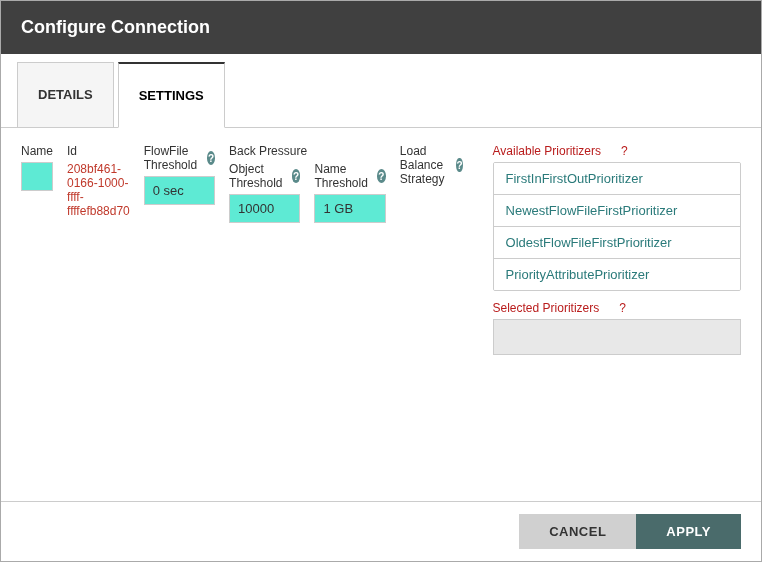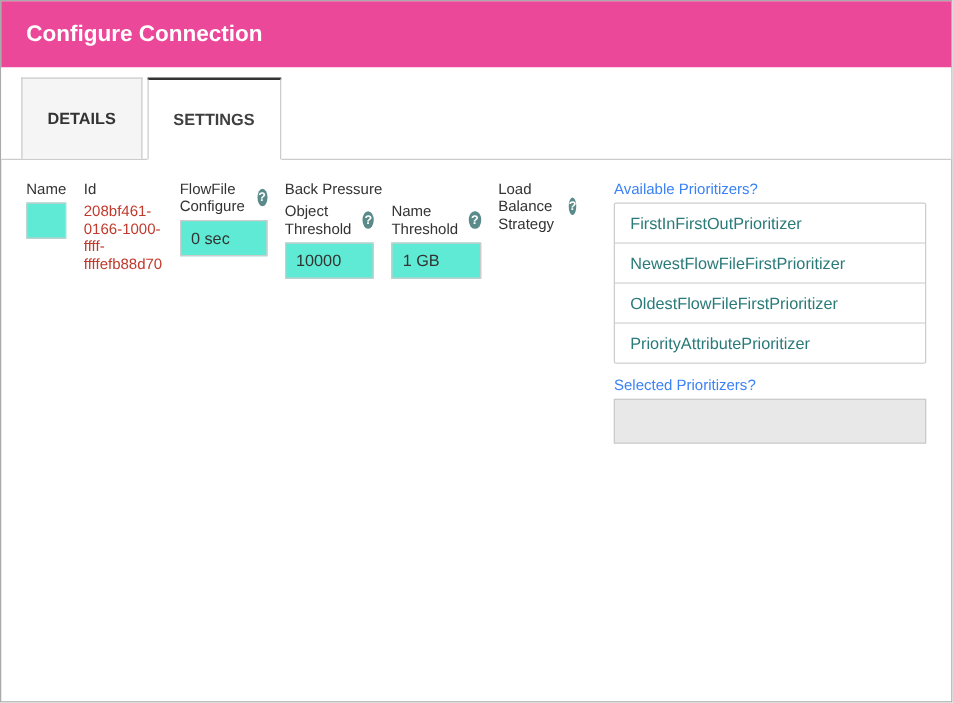--- a/index.html
+++ b/index.html
@@ -16,21 +16,21 @@
     }
     .dialog {
       width: 762px;
       height: 562px;
       background: #fff;
       display: flex;
       flex-direction: column;
       border: 1px solid #aaa;
     }
     .dialog-header {
-      background: #ec4899;
+      background: #404040;
       color: #fff;
       padding: 16px 20px;
       font-size: 18px;
       font-weight: bold;
     }
     .tabs {
       display: flex;
       border-bottom: 1px solid #ccc;
       background: #fff;
       padding-left: 16px;
@@ -43,21 +43,21 @@
       font-weight: bold;
       color: #333;
       border: 1px solid #ccc;
       border-bottom: none;
       background: #f5f5f5;
       margin-right: 4px;
     }
     .tab.active {
       background: #fff;
       border-top: 2px solid #333;
-      color: #404040;
+      color: #000000;
       border-bottom: 1px solid #fff;
       margin-bottom: -1px;
     }
     .dialog-body {
       flex: 1;
       padding: 16px 20px;
       display: flex;
       gap: 30px;
       overflow: auto;
     }
@@ -133,23 +133,23 @@
       position: absolute;
       right: 8px;
       top: 50%;
       transform: translateY(-50%);
       pointer-events: none;
       color: #5a8a8a;
       font-size: 14px;
     }
     .section-label {
       font-size: 12px;
-      color: #3b82f6;
-      display: flex;
-      gap: 0;
+      color: #b91c1c;
+      display: flex;
+      gap: 20px;
       margin-bottom: 4px;
     }
     .prioritizer-list {
       border: 1px solid #ccc;
       border-radius: 2px;
       overflow: hidden;
     }
     .prioritizer-item {
       padding: 8px 12px;
       border-bottom: 1px solid #ccc;
@@ -230,21 +230,21 @@
 
       <div class="field-group">
         <div class="field-label">
           <span>Id</span>
         </div>
         <div class="id-value">208bf461-0166-1000-ffff-ffffefb88d70</div>
       </div>
 
       <div class="field-group">
         <div class="field-label">
-          <span>FlowFile Configure</span>
+          <span>FlowFile Threshold</span>
           <span class="help-icon">?</span>
         </div>
         <input class="text-input" type="text" value="0 sec" style="">
       </div>
 
       <div class="field-group">
         <div class="field-label">
           <span>Back Pressure</span>
         </div>
         <div class="two-col">
@@ -303,13 +303,17 @@
           <span class="help-icon">?</span>
         </div>
         <div class="selected-prioritizers-box">
           <span></span>
         </div>
       </div>
 
     </div>
   </div>
 
+  <div class="dialog-footer">
+    <button class="btn-cancel">CANCEL</button>
+    <button class="btn-apply">APPLY</button>
+  </div>
 </div>
 
 </body></html>

